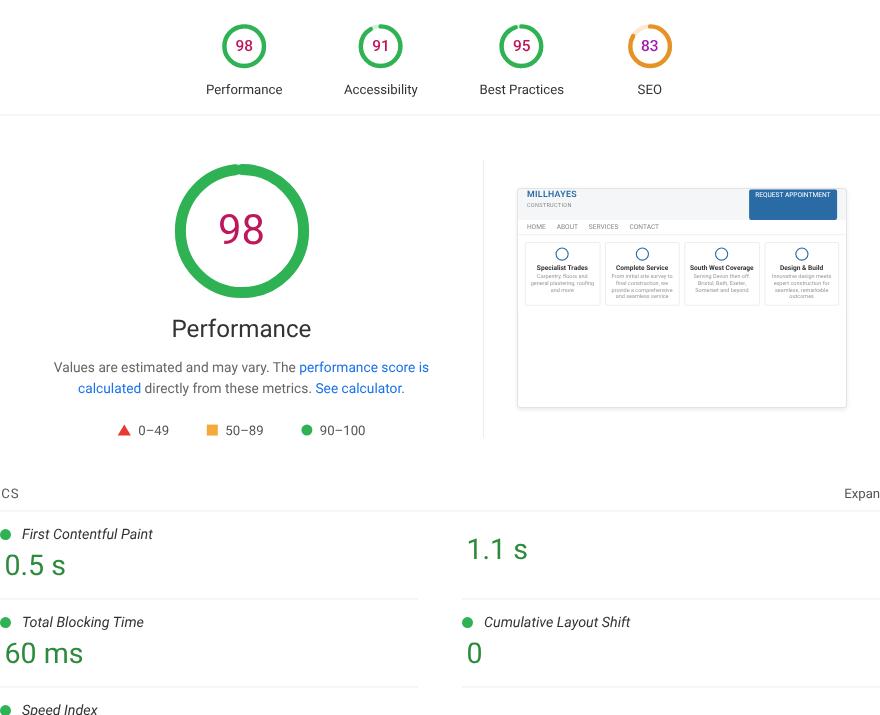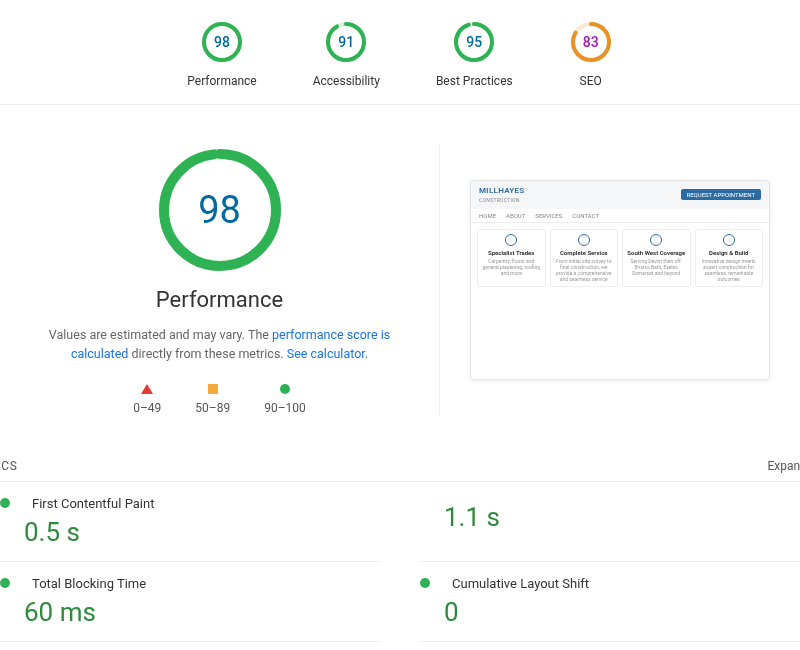--- a/index.html
+++ b/index.html
@@ -32,21 +32,21 @@
   .gauge .num {
     position:absolute; inset:0;
     display:flex; align-items:center; justify-content:center;
     font-size:14px; font-weight:500;
   }
   .score-mini .label { font-size:12px; color:#333; }
 
   
   .c-green .track { stroke:#d6f0d9; }
   .c-green .arc   { stroke:#2fb254; }
-  .c-green .num   { color:#0369a1; }
+  .c-green .num   { color:#be185d; }
   .c-orange .track{ stroke:#fde8cf; }
   .c-orange .arc  { stroke:#e79227; }
   .c-orange .num  { color:#a21caf; }
 
   
   .hero {
     display:flex;
     padding: 40px 20px 20px 20px;
     gap: 20px;
   }
@@ -63,21 +63,21 @@
   .big-gauge .num {
     position:absolute; inset:0;
     display:flex; align-items:center; justify-content:center;
     font-size:38px; font-weight:400;
   }
   .hero-left h2 { font-size:22px; font-weight:400; margin-bottom:14px; color:#333;}
   .hero-desc { font-size:12.5px; color:#666; line-height:1.5; padding:0 18px;}
   .hero-desc a { color:#1a73e8; text-decoration:none; }
 
   .legend { display:flex; justify-content:center; gap:34px; margin-top:20px; font-size:12px; color:#555;}
-  .legend span { display:inline-flex; align-items:center; gap:7px;flex-direction:column;}
+  .legend span { display:inline-flex; align-items:center; gap:7px;}
   .tri { width:0;height:0;border-left:6px solid transparent;border-right:6px solid transparent;border-bottom:10px solid #e53935;}
   .sq  { width:10px;height:10px;background:#f4a93a;}
   .circ{ width:10px;height:10px;border-radius:50%;background:#2fb254;}
 
   
   .preview {
     flex:1;
     display:flex; align-items:center; justify-content:center;
   }
   .thumb {
@@ -85,21 +85,21 @@
     border:1px solid #e4e4e4;
     border-radius:3px;
     overflow:hidden;
     box-shadow: 0 1px 4px rgba(0,0,0,.08);
     display:flex; flex-direction:column;
     font-size:7px;
     color:#555;
   }
   .thumb-header{
     height:28px; background:#f4f6f8;
-    display:flex; align-items:center; justify-content:space-between;
+    display:flex; justify-content:space-between;
     padding:0 8px;
   }
   .thumb-logo{font-size:8px;color:#2a6ba6;font-weight:600;letter-spacing:.3px;}
   .thumb-cta{background:#2a6ba6;color:#fff;padding:2px 6px;border-radius:2px;font-size:6px;}
   .thumb-nav{height:14px;background:#fff;border-bottom:1px solid #eee;display:flex;gap:10px;align-items:center;padding:0 8px;font-size:6px;color:#888;}
   .thumb-hero{
     flex:1;
     background:linear-gradient(120deg,#7a9b8a 0%,#5b7d70 40%,#b8b0a0 70%,#d4cfc3 100%);
     position:relative; color:#fff; padding:14px 12px 0;
   }
@@ -126,24 +126,24 @@
 
   .metrics{
     display:grid;
     grid-template-columns: 1fr 1fr;
     column-gap: 40px;
   }
   .metric{
     padding:14px 0 14px 0;
     border-bottom:1px solid #eee;
   }
-  .metric .row1{display:flex;align-items:center;gap:22px;font-size:13px;color:#333;}
+  .metric .row1{display:flex;align-items:center;gap:10px;font-size:13px;color:#333;font-style:italic;}
   .dot{width:10px;height:10px;border-radius:50%;}
   .dot.g{background:#2fb254;}
-  .metric .val{font-size:26px;font-weight:400;margin-top:6px;margin-left:24px;}
+  .metric .val{font-size:26px;font-weight:400;margin-top:6px;margin-left:4px;}
   .val.g{color:#2e8b3e;}
   .cut{overflow:hidden;width:800px;}
 
 </style>
 </head>
 <body>
 
 <div class="cut">
 
   <div class="top-scores">

